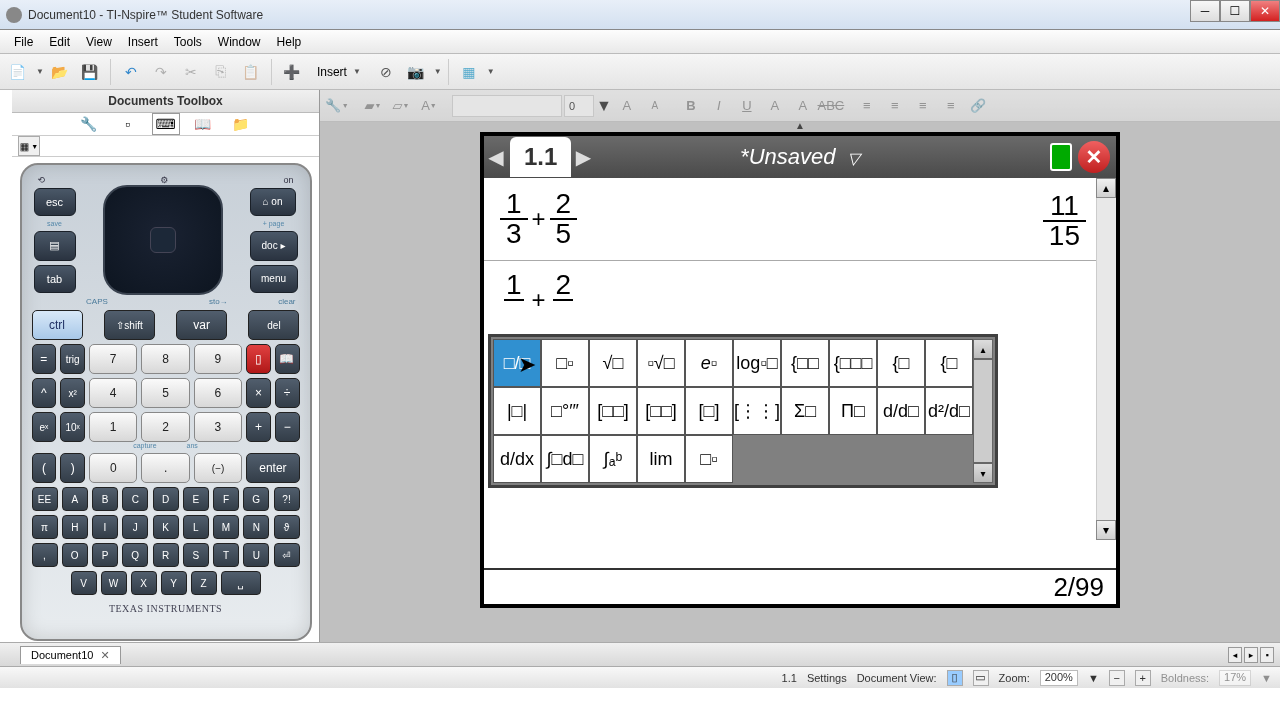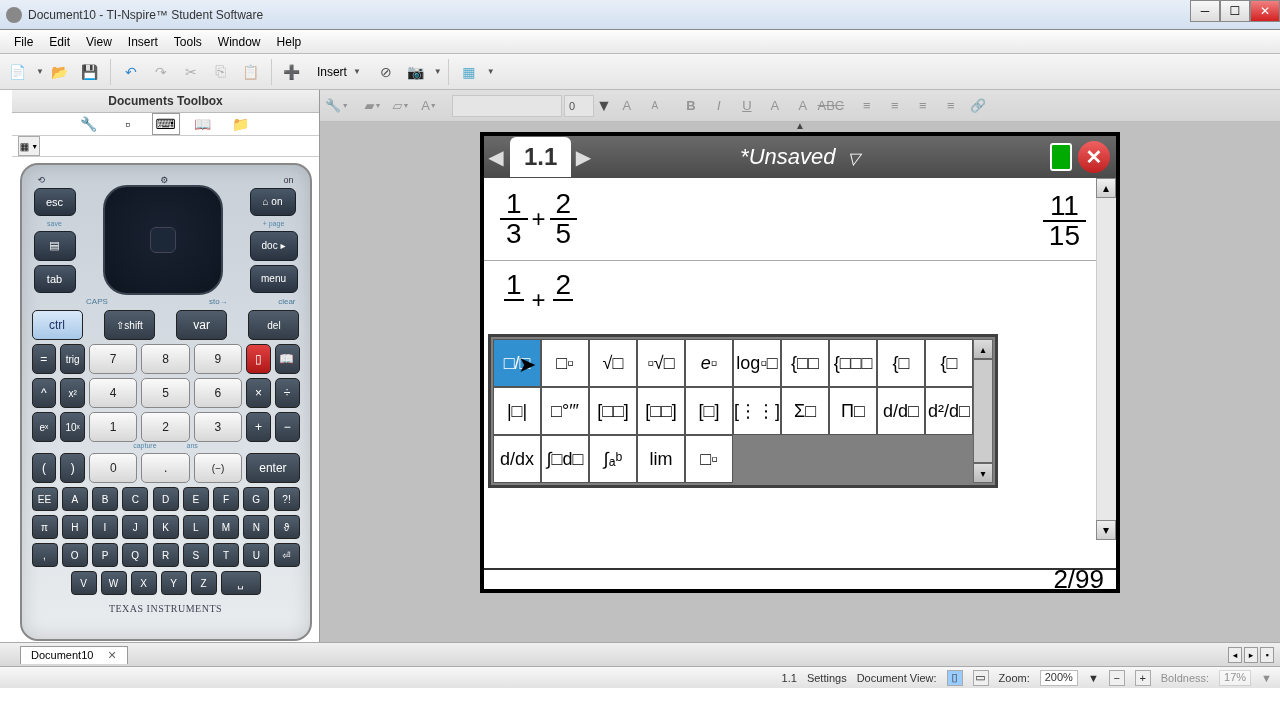--- a/index.html
+++ b/index.html
@@ -94,25 +94,25 @@
 .palette { position:absolute; left: 4px; top: 156px; background: #808080; border: 3px solid #404040; padding: 2px; display:flex; z-index:100; }
 .palette .pcol { display:grid; grid-template-columns: repeat(10, 48px); grid-auto-rows: 48px; gap:0; }
 .palette .pcell { background:#fff; border:1px solid #555; display:flex; align-items:center; justify-content:center; font-size:18px; font-family:"Times New Roman",serif; position:relative;}
 .palette .pcell.selected { background:#3090d0; color:#fff; }
 .palette .pcell.empty { background:#808080; border-color:#808080;}
 .palette .pscroll { width:20px; display:flex; flex-direction:column; }
 .palette .pscroll .ar { height:20px; background:linear-gradient(#ddd,#bbb); border:1px solid #666; display:flex;align-items:center;justify-content:center; font-size:10px;}
 .palette .pscroll .tr { flex:1; background:#ccc; border:1px solid #666;}
 .cursor-arrow { position:absolute; font-size:22px; color:#000; pointer-events:none; z-index:101; }
 
-.hh-footer { height: 21px; border-top: 2px solid #333; background:#fff; display:flex; align-items:center; justify-content:flex-end; padding: 0 12px; font-family: "Times New Roman", serif; font-size: 26px; }
+.hh-footer { height: 36px; border-top: 2px solid #333; background:#fff; display:flex; align-items:center; justify-content:flex-end; padding: 0 12px; font-family: "Times New Roman", serif; font-size: 26px; }
 
 
 .doc-tabs { height: 24px; background: linear-gradient(#f0f0f0,#d8d8d8); border-top:1px solid #aaa; display:flex; align-items:center; padding: 0 20px; position:relative;}
-.doc-tabs .dtab { background:#fff; border:1px solid #999; border-bottom:none; padding:2px 10px; font-size:11px; display:flex; align-items:center; gap:14px;}
+.doc-tabs .dtab { background:#fff; border:1px solid #999; border-bottom:none; padding:2px 10px; font-size:11px; display:flex; align-items:center; gap:7px;}
 .doc-tabs .dtab .x { font-size:11px; color:#666; }
 .doc-tabs .nav-arrows { position:absolute; right:6px; display:flex; gap:2px; }
 .doc-tabs .nab { width:14px; height:16px; border:1px solid #999; background:#eee; font-size:9px; display:flex;align-items:center;justify-content:center;}
 
 
 .statusbar { height: 22px; background: linear-gradient(#f8f8f8,#e2e2e2); border-top:1px solid #aaa; display:flex; align-items:center; justify-content:flex-end; padding: 0 8px; font-size:11px; gap:10px; color:#333;}
 .statusbar .slabel { } 
 .statusbar .sinput { border:1px solid #bbb; background:#fff; padding:0 4px; height:16px; font-size:11px;}
 .statusbar .sbtn { width:16px; height:16px; border:1px solid #aaa; background:#f0f0f0; display:flex;align-items:center;justify-content:center; font-size:11px;}
 </style>

